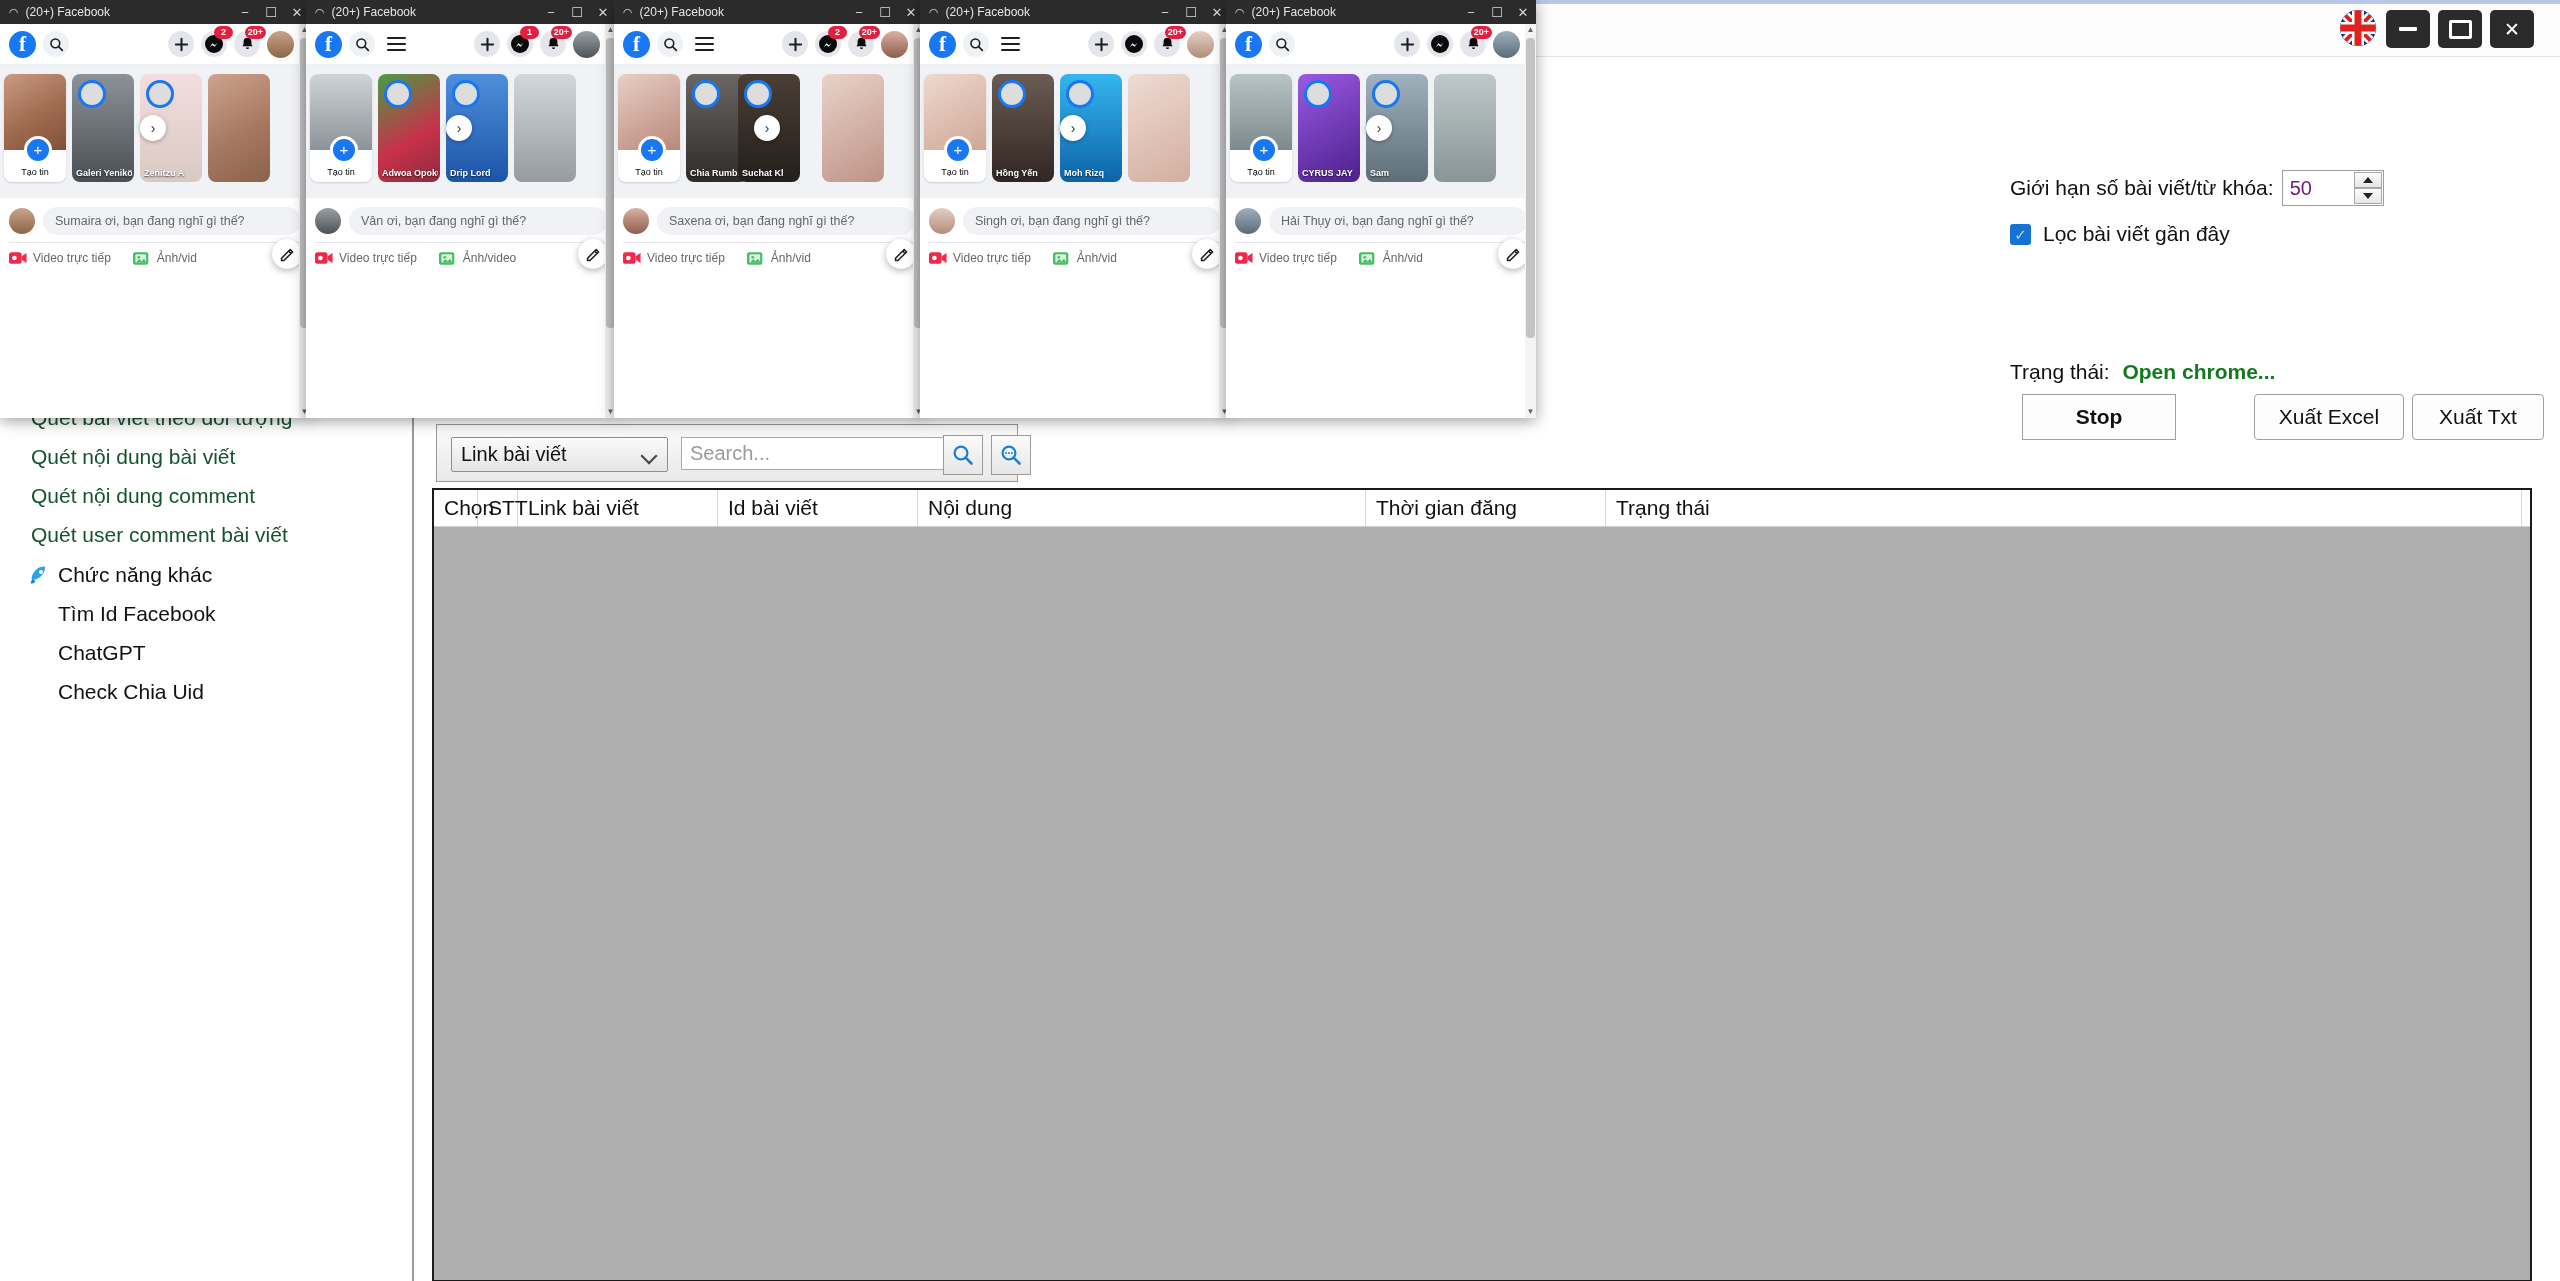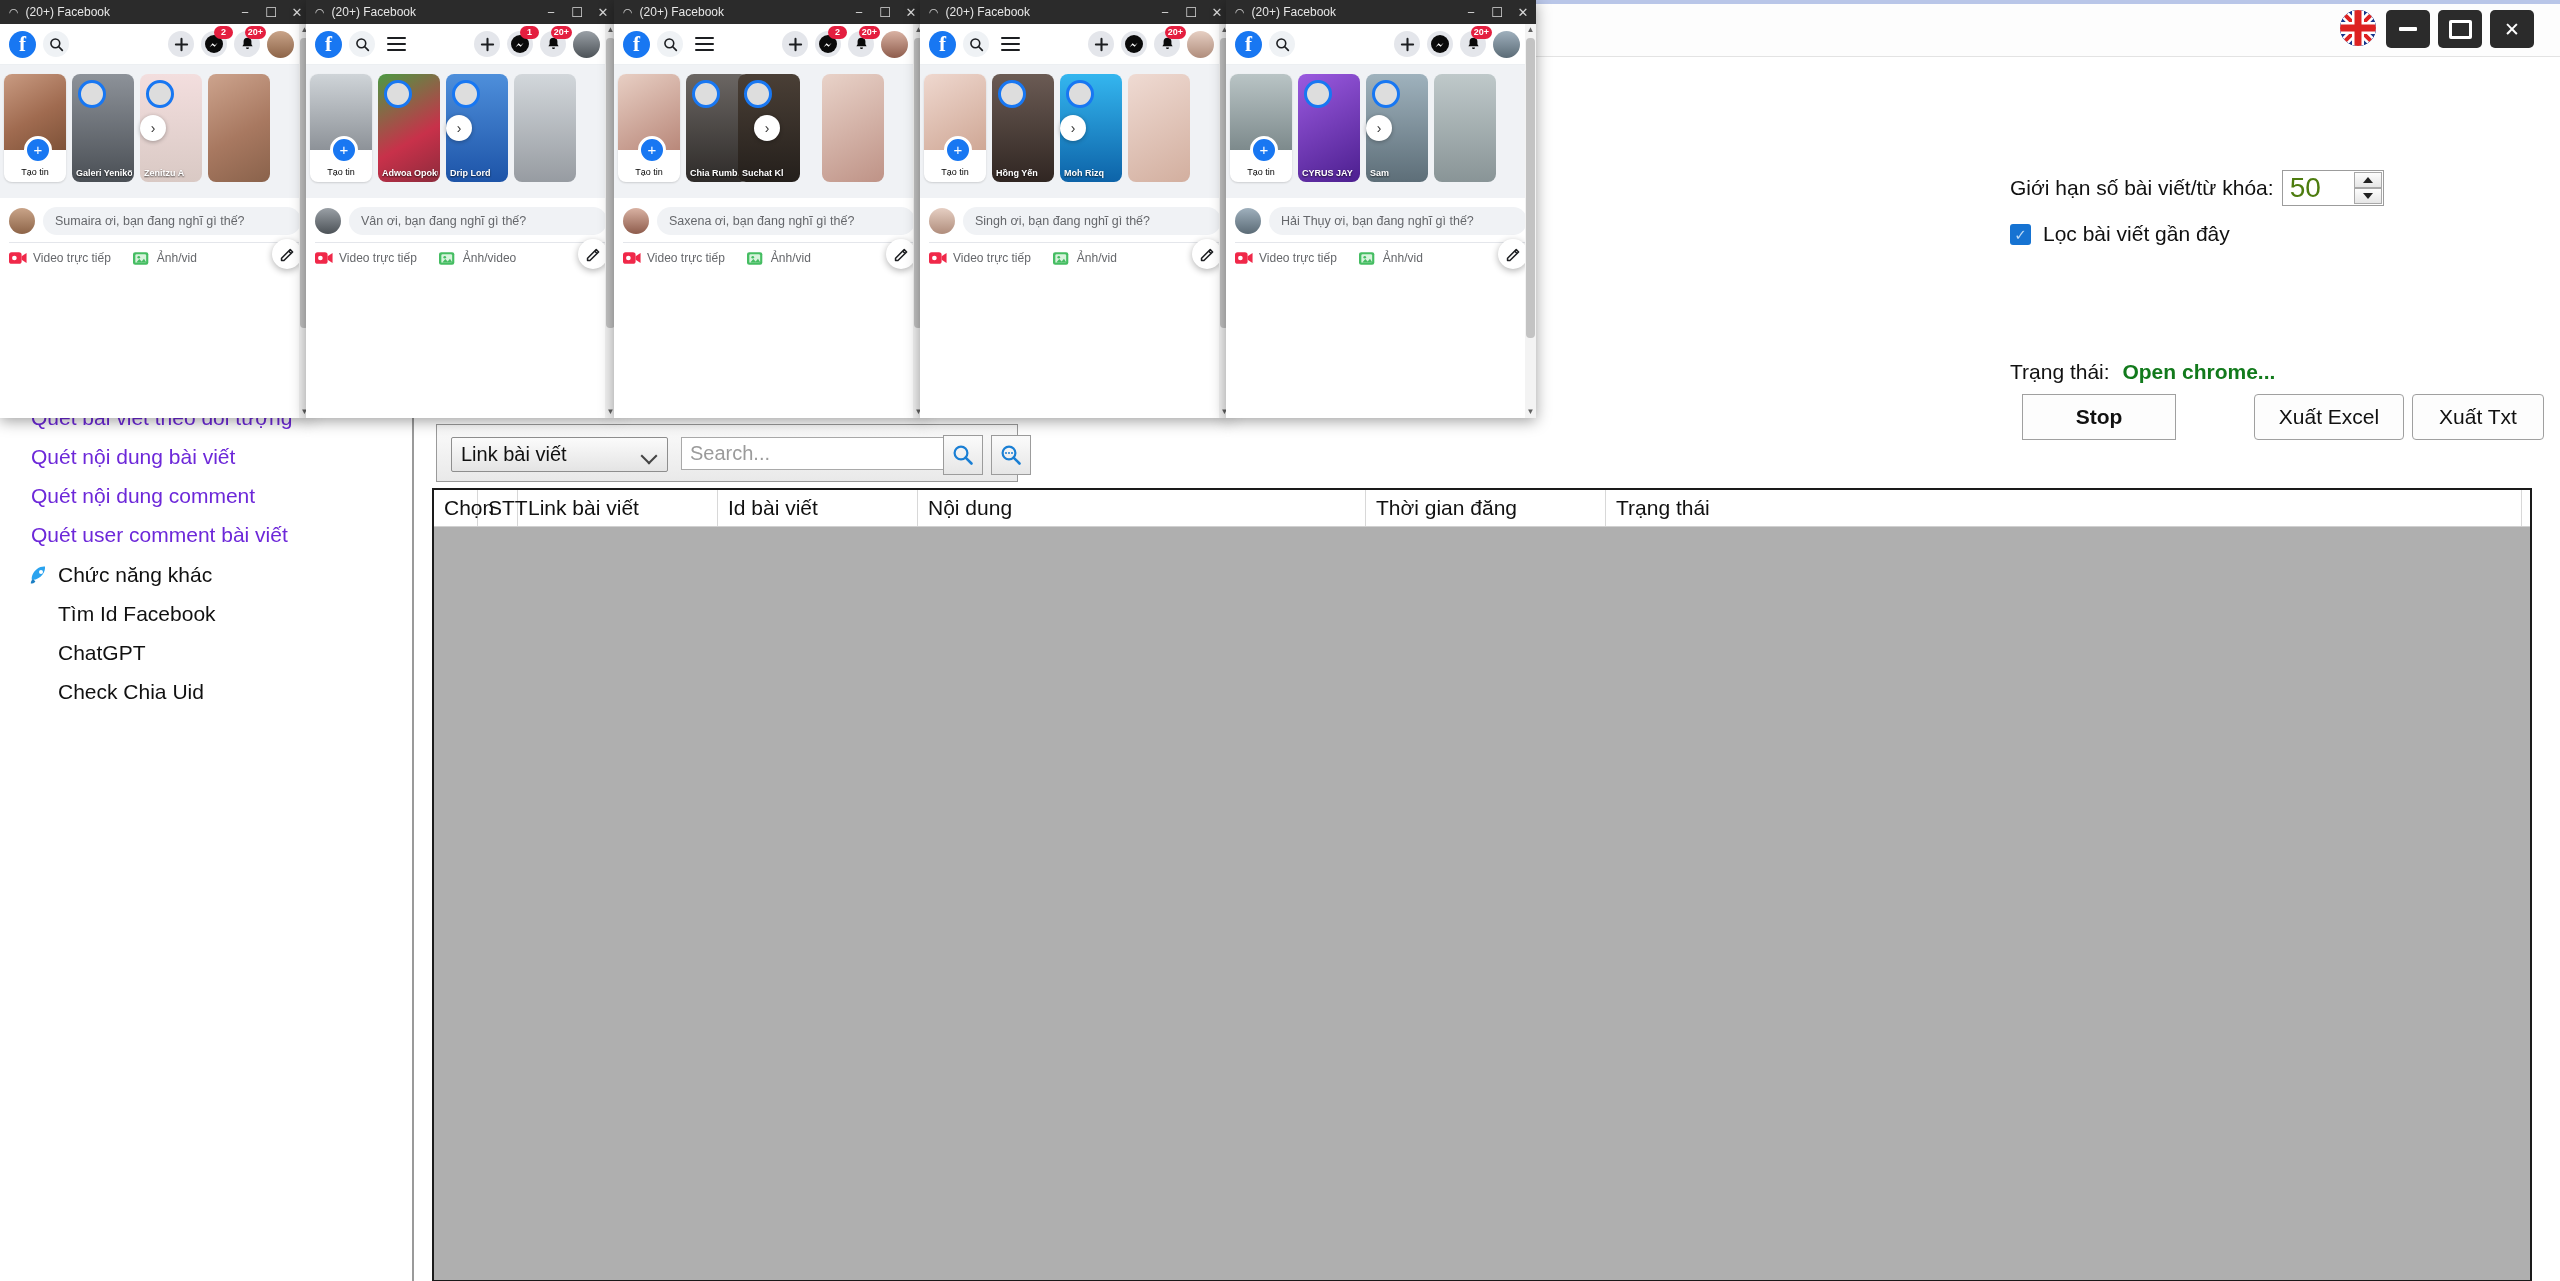--- a/index.html
+++ b/index.html
@@ -37,35 +37,35 @@
     position:absolute;left:0;top:57px;width:412px;height:1224px;background:#ffffff;
     border-right:2px solid #9a9a9a;overflow:hidden;
   }
   .tree-item{
     position:absolute;left:0;width:412px;height:32px;display:flex;align-items:center;
     font-size:21px;color:#111;white-space:nowrap;cursor:pointer;
   }
   .tree-item .tw-icon{width:34px;margin-left:22px;display:flex;align-items:center;justify-content:center;flex:none;}
   .tree-item .tw-label{margin-left:2px;}
   .tree-item.no-icon .tw-label{margin-left:58px;}
-  .tree-item.orange .tw-label{color:#6d28d9;margin-left:31px;}
+  .tree-item.orange .tw-label{color:#14532d;margin-left:31px;}
   .tree-item.bold .tw-label{font-weight:bold;color:#000;}
 
   
   #options-panel{position:absolute;left:2010px;top:130px;width:520px;height:310px;}
   .opt-row{position:absolute;display:flex;align-items:center;font-size:21px;color:#111;white-space:nowrap;}
   #limit-row{left:0;top:40px;}
   #limit-row .opt-label{margin-right:8px;}
   .spin-wrap{
     position:relative;width:100px;height:34px;border:1px solid #9c9c9c;background:#fff;
     display:flex;align-items:center;
   }
   .spin-wrap input{
     border:0;outline:0;background:transparent;width:66px;height:30px;margin-left:5px;
-    font-family:"Liberation Sans",sans-serif;font-size:28px;color:#4d7c0f;
+    font-family:"Liberation Sans",sans-serif;font-size:20px;color:#701a75;
   }
   .spin-btns{position:absolute;right:1px;top:1px;width:28px;height:32px;display:flex;flex-direction:column;}
   .spin-btns div{
     flex:1;background:linear-gradient(#fdfdfd,#e6e6e6);border:1px solid #a8a8a8;
     display:flex;align-items:center;justify-content:center;cursor:pointer;
   }
   .spin-btns .ar{width:0;height:0;border-left:5px solid transparent;border-right:5px solid transparent;}
   .spin-btns .up .ar{border-bottom:6px solid #222;}
   .spin-btns .dn .ar{border-top:6px solid #222;}
   #filter-row{left:0;top:92px;cursor:pointer;}

